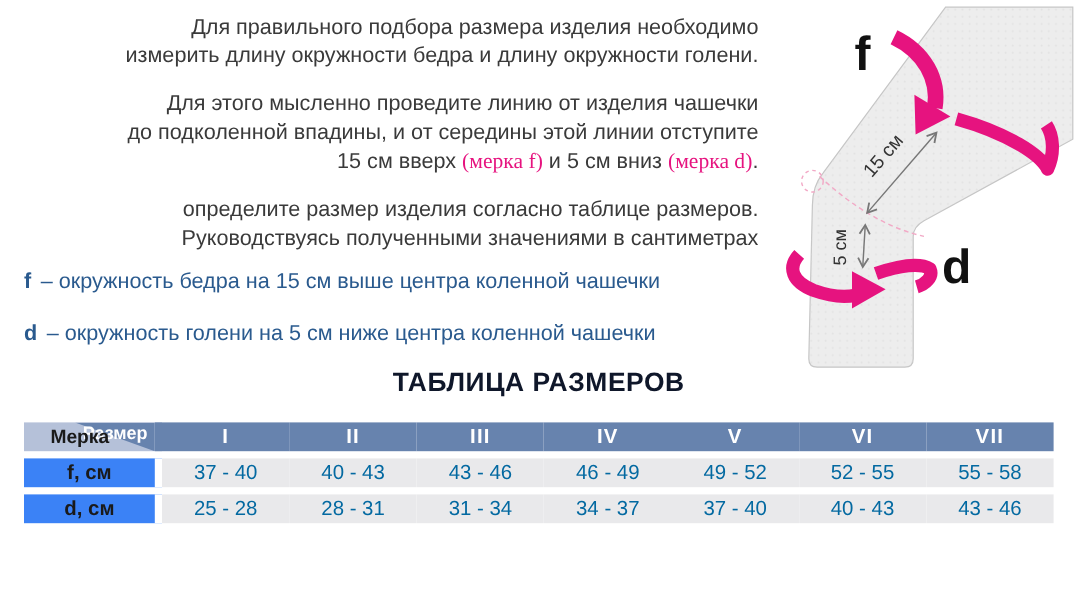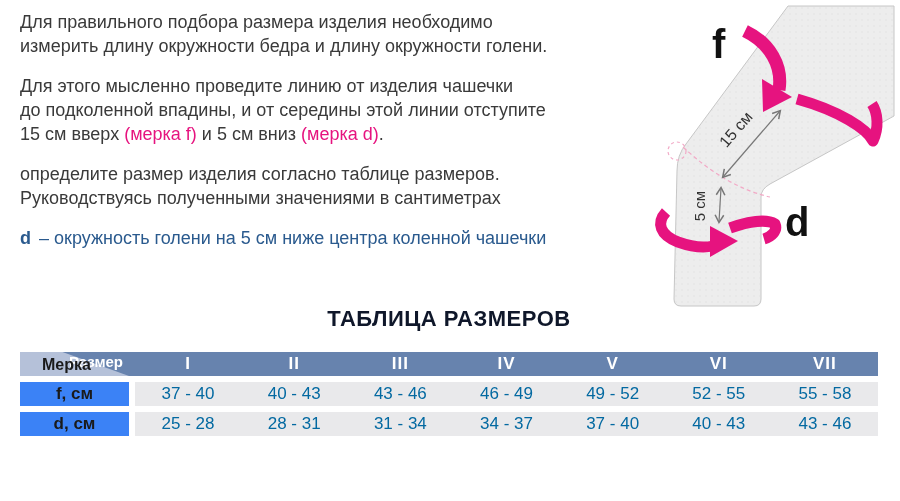--- a/index.html
+++ b/index.html
@@ -3,23 +3,23 @@
 <meta charset="utf-8">
 <style>
   * { margin:0; padding:0; box-sizing:border-box; }
   html,body { width:900px; height:501px; background:#fff; overflow:hidden; }
   body { font-family:"Liberation Sans", sans-serif; color:#3a3a3a; position:relative; }
 
   .page { position:relative; width:900px; height:501px; }
 
   
   .text-col { position:absolute; left:20px; top:10px; width:612px; }
-  .para { margin-bottom:16px; font-size:18px; line-height:24px; color:#3a3a3a; }
+  .para { margin-bottom:16px; font-size:18px; line-height:24px; color:#3a3a3a;text-align:right; }
   .para .line { white-space:nowrap; }
-  .accent-pink { color:#e6137f; }
+  .accent-pink { color:#e6137f;font-family:Liberation Serif, serif; }
 
   .measure-line { font-size:18px; line-height:24px; color:#2a5a8e; white-space:nowrap; }
   .measure-line .letter { font-weight:bold; margin-right:8px; }
   .measure-f { margin-top:-4px; margin-bottom:19px; }
 
   
   .table-title { position:absolute; left:20px; top:306px; width:858px;
                  text-align:center; font-size:22px; font-weight:bold; color:#0f172a;
                  letter-spacing:.5px; }
 
@@ -52,20 +52,23 @@
       <div class="line">измерить длину окружности бедра и длину окружности голени.</div>
     </div>
     <div class="para">
       <div class="line">Для этого мысленно проведите линию от изделия чашечки</div>
       <div class="line">до подколенной впадины, и от середины этой линии отступите</div>
       <div class="line"><span>15 см вверх </span><span class="accent-pink">(мерка f)</span><span> и 5 см вниз </span><span class="accent-pink">(мерка d)</span><span>.</span></div>
     </div>
     <div class="para">
       <div class="line">определите размер изделия согласно таблице размеров.</div>
       <div class="line">Руководствуясь полученными значениями в сантиметрах</div>
+    </div>
+    <div class="measure-line measure-f">
+      <span class="letter">f</span><span>– окружность бедра на 15 см выше центра коленной чашечки</span>
     </div>
     <div class="measure-line">
       <span class="letter">d</span><span>– окружность голени на 5 см ниже центра коленной чашечки</span>
     </div>
   </div>
 
   <svg class="diagram" viewBox="0 0 280 310" xmlns="http://www.w3.org/2000/svg">
     <defs>
       <marker id="arr" viewBox="0 0 10 10" refX="7.5" refY="5" markerWidth="9" markerHeight="9" orient="auto-start-reverse">
         <path d="M1,1 L8,5 L1,9" fill="none" stroke="#777" stroke-width="1.4"></path>

